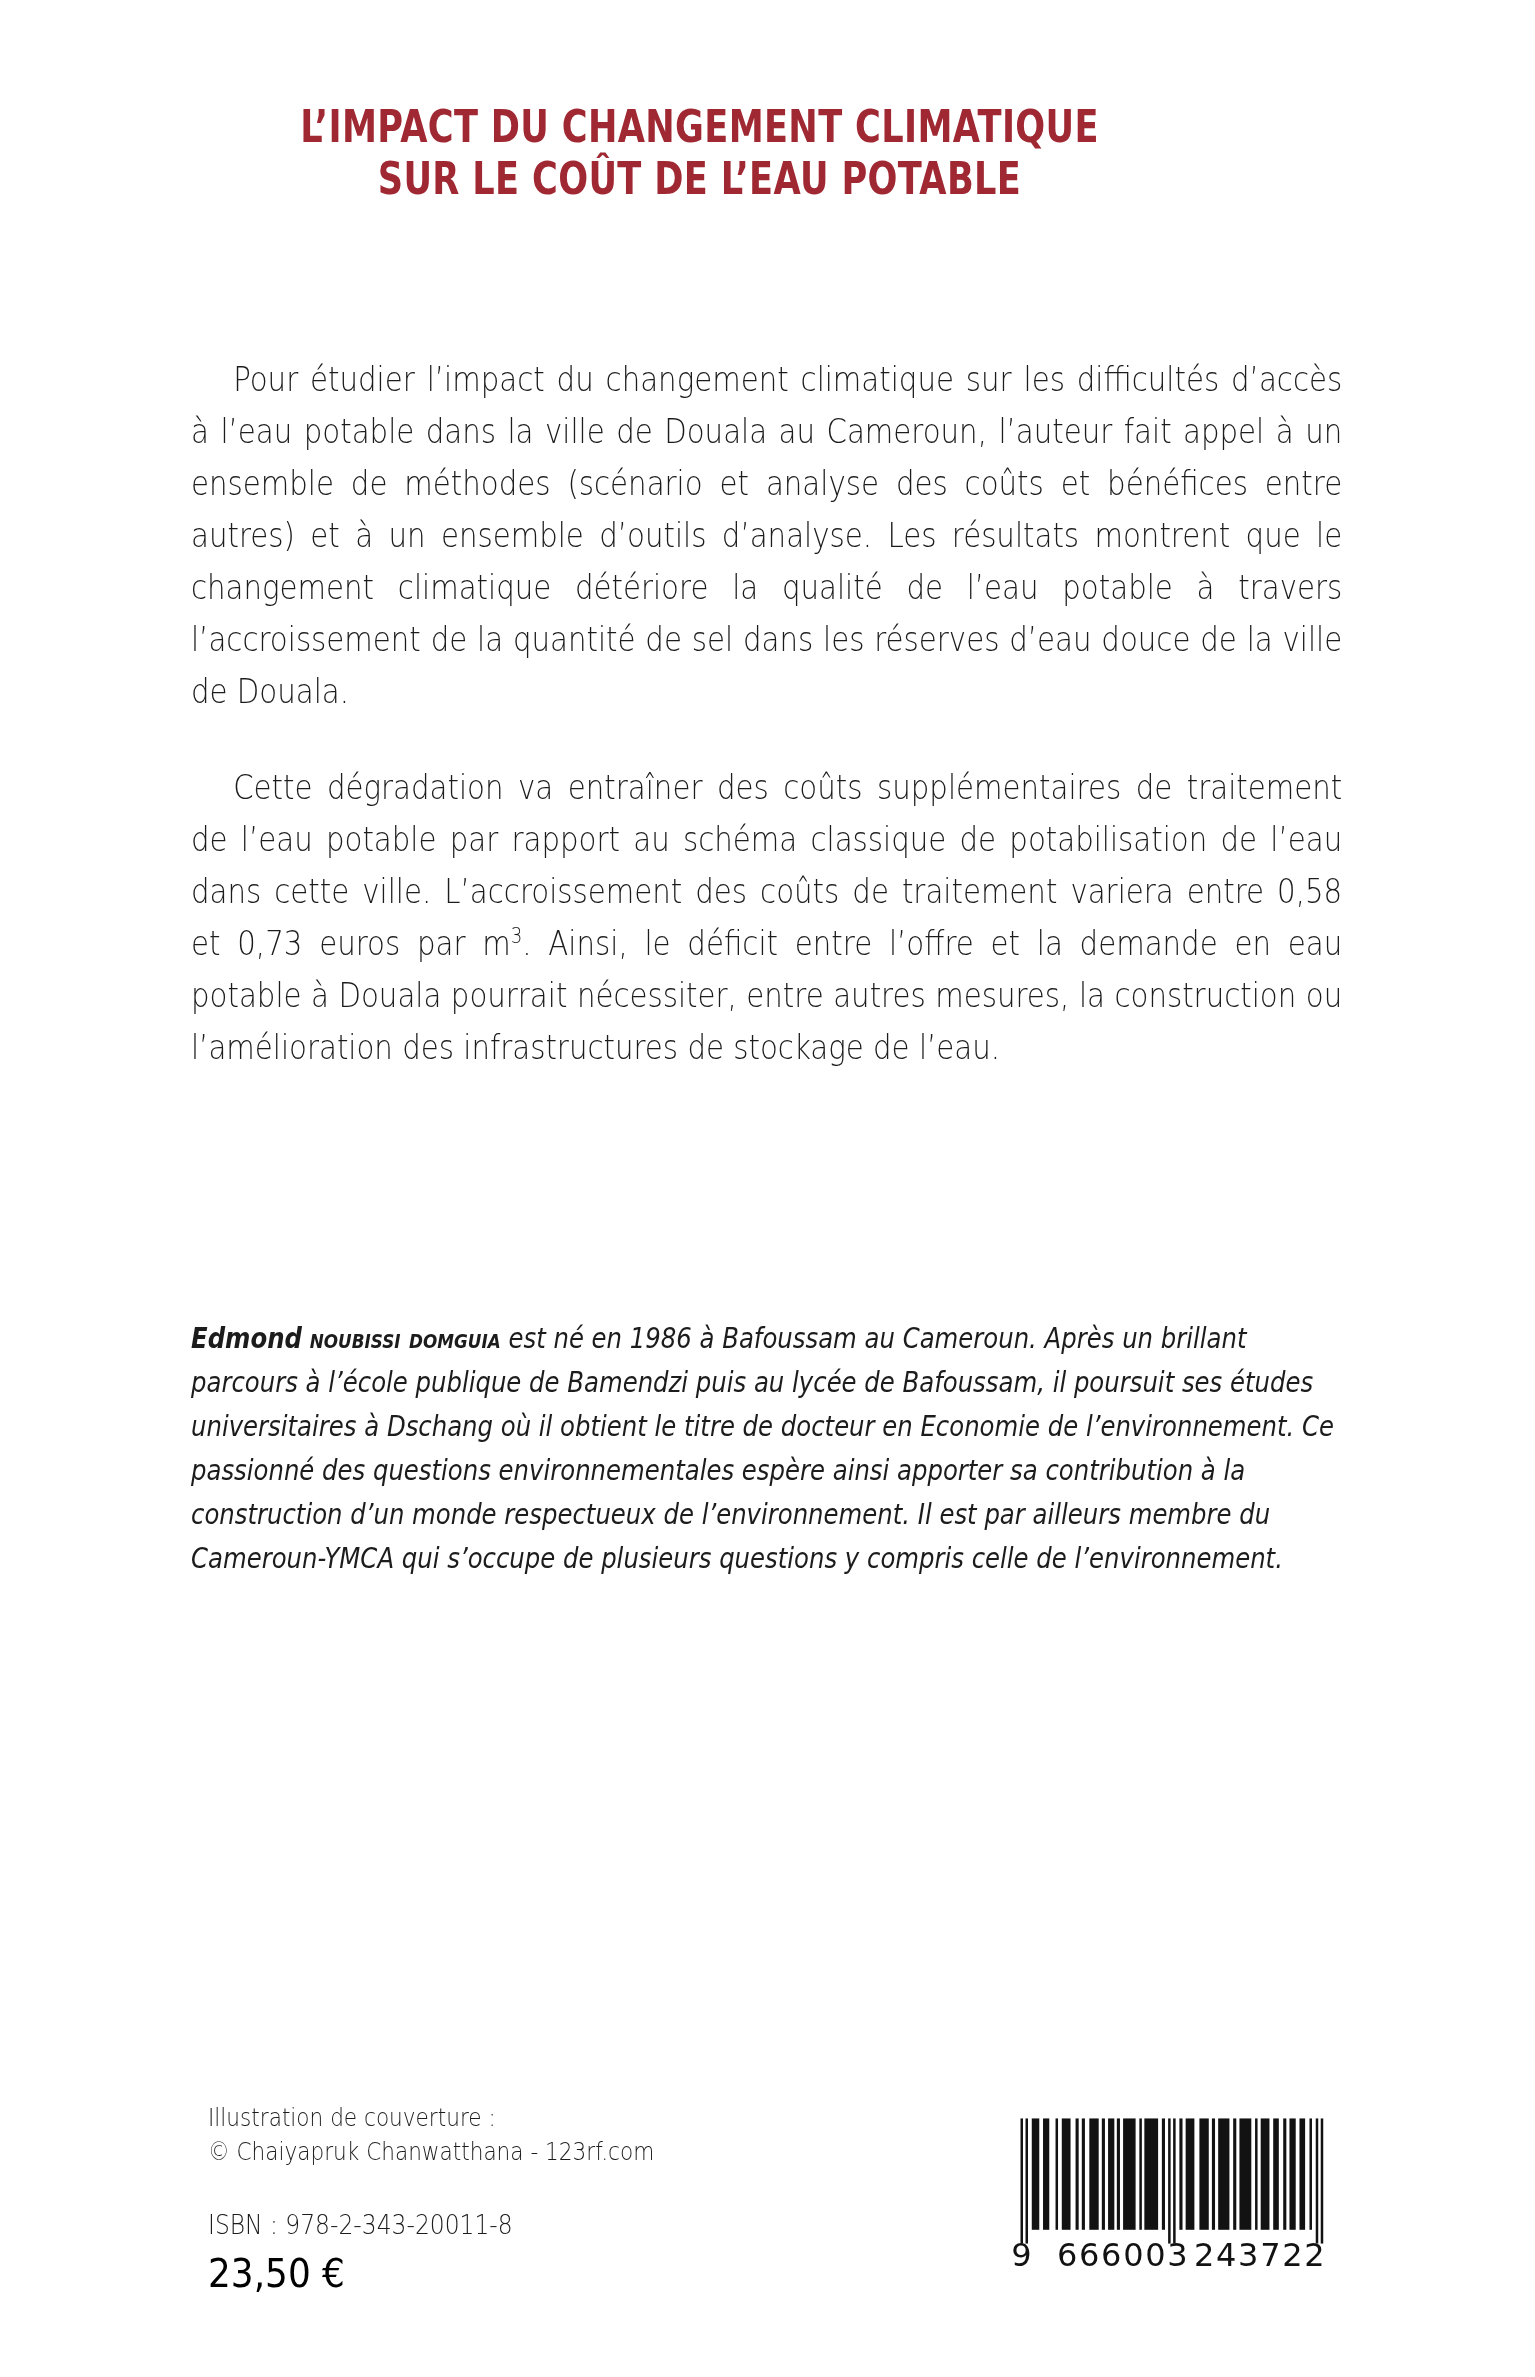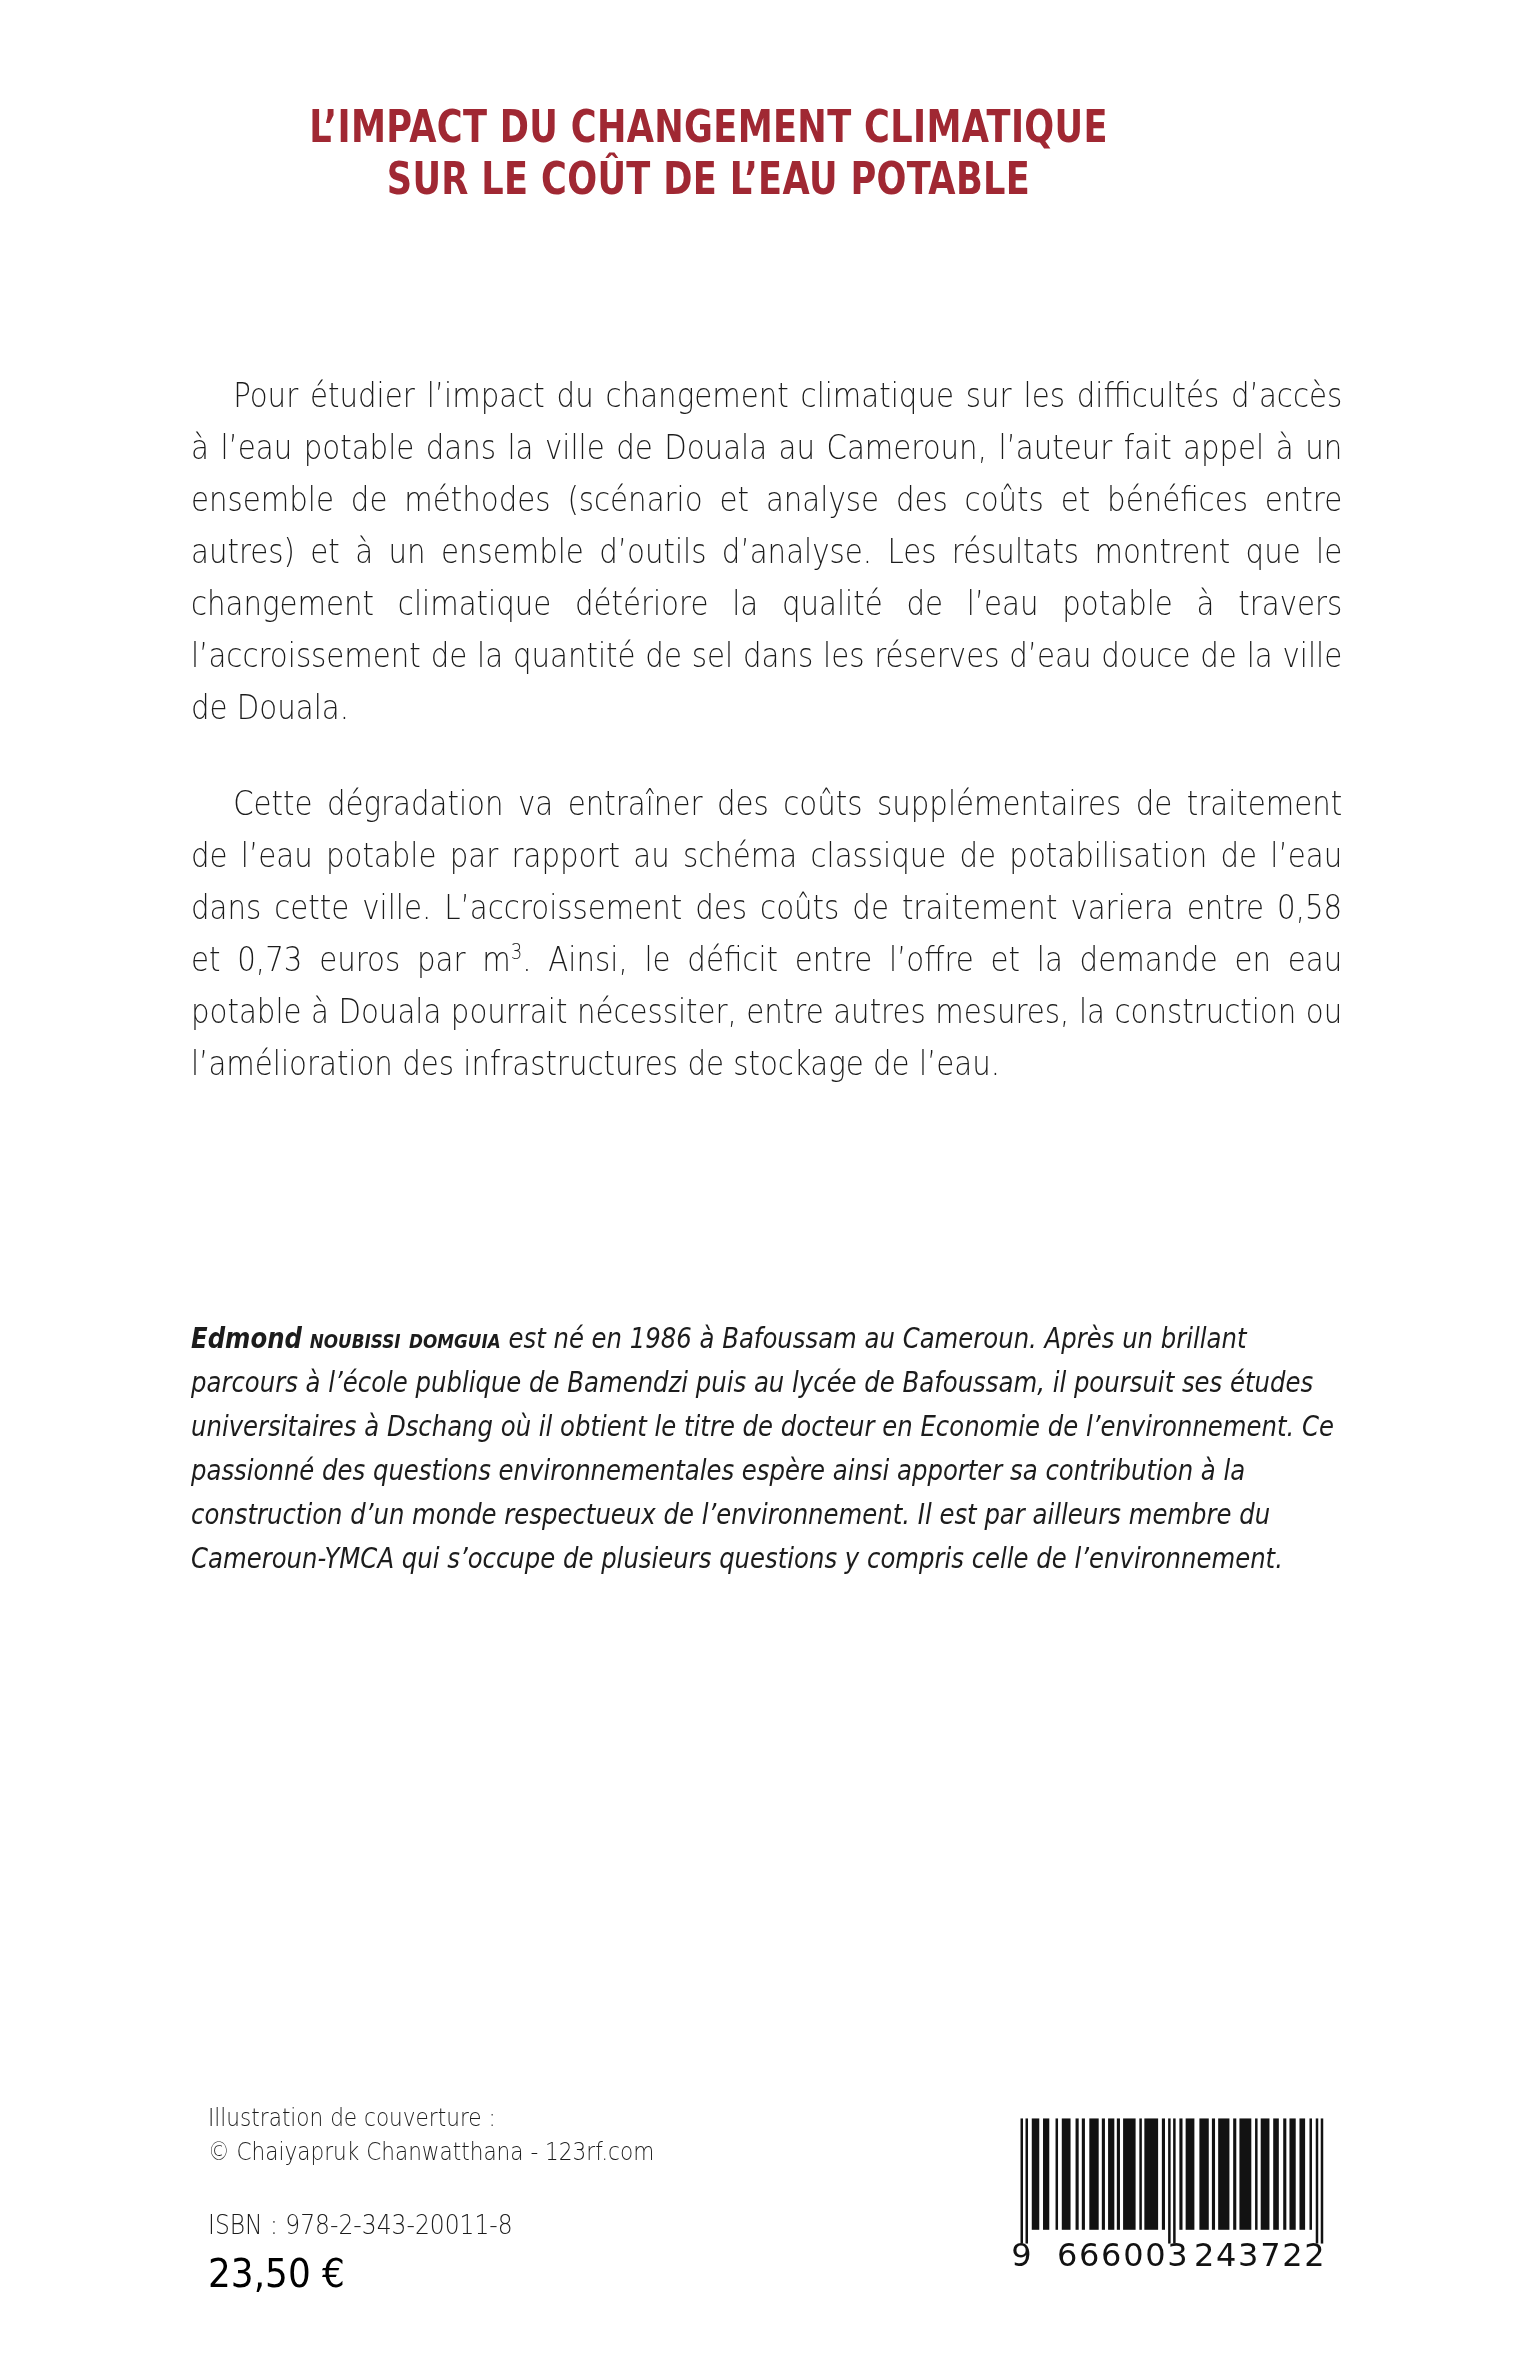--- a/index.html
+++ b/index.html
@@ -16,40 +16,39 @@
     overflow: hidden;
   }
 
   
   .title-block {
     position: absolute;
     left: 0;
     top: 101px;
     width: 1399px;
     text-align: center;
-    padding-left: 9px;
   }
   .title-line {
     display: block;
     color: #A02833;
     font-family: "DejaVu Sans", sans-serif;
     font-weight: bold;
     font-size: 44px;
     line-height: 52px;
     letter-spacing: 0.4px;
     transform: scaleX(0.80);
     transform-origin: center center;
     white-space: nowrap;
   }
 
   
   .body-area {
     position: absolute;
     left: 191px;
-    top: 369px;
+    top: 353px;
     width: 1151px;
   }
   .para {
     font-family: "DejaVu Sans", sans-serif;
     font-size: 34px;
     line-height: 52px;
     color: #1c1c1c;
     text-align: justify;
     text-justify: inter-word;
     margin: 0 0 44px 0;

